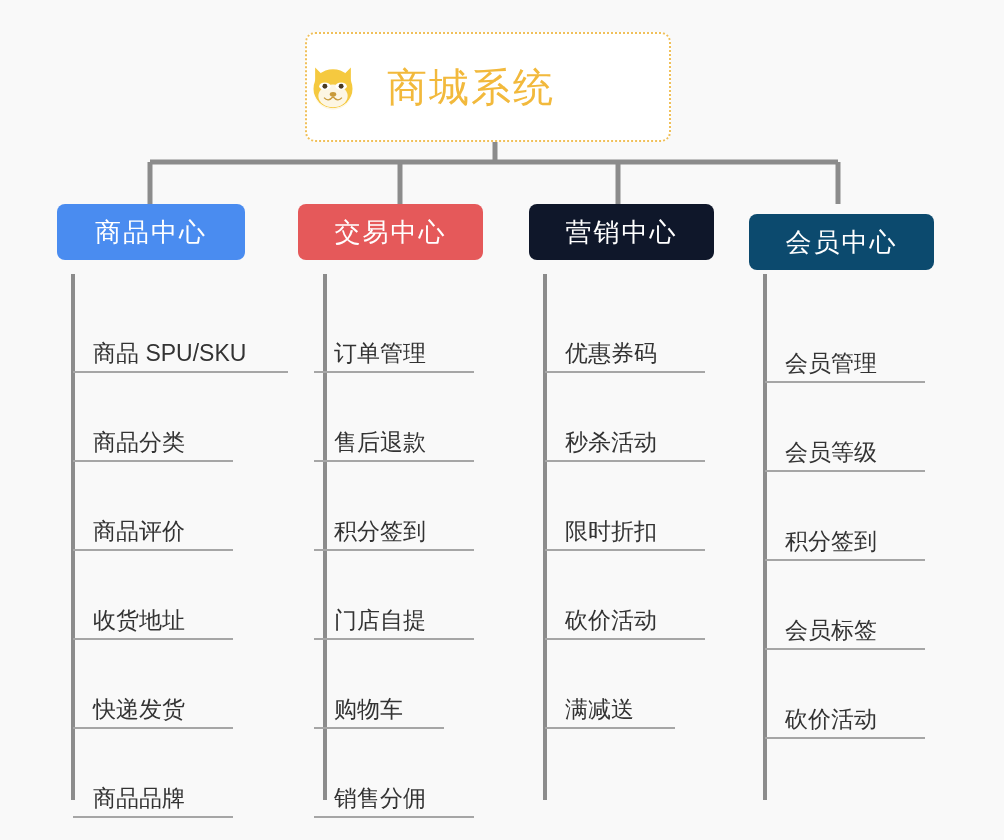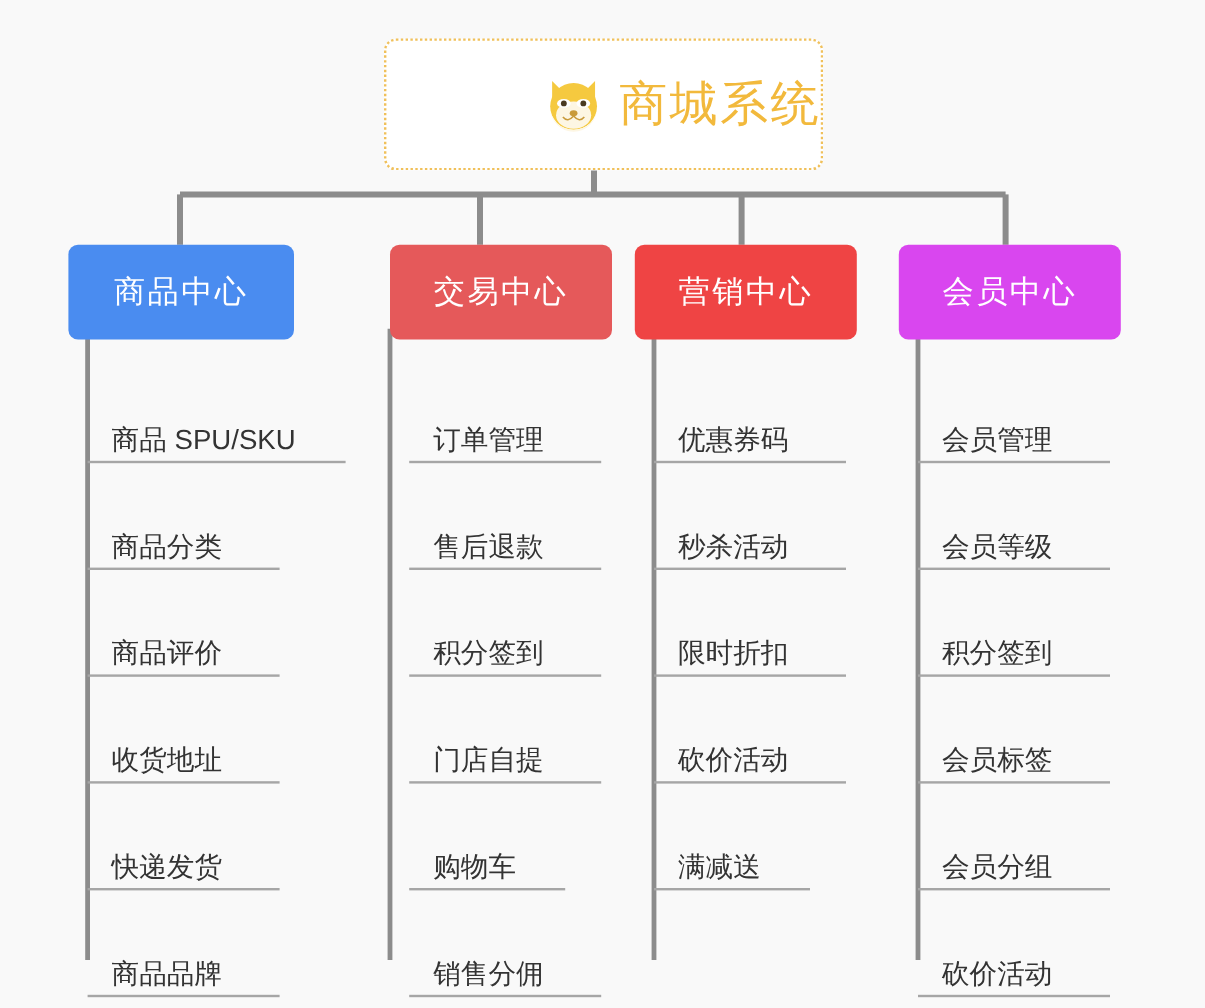--- a/index.html
+++ b/index.html
@@ -26,32 +26,32 @@
     left: 0;
     top: 0;
     width: 1004px;
     height: 840px;
     pointer-events: none;
   }
 
   
   #root-node {
     position: absolute;
-    left: 320px;
+    left: 305px;
     top: 32px;
     width: 366px;
     height: 110px;
     box-sizing: border-box;
     background: #ffffff;
     border: 2px dotted #f0c05a;
     border-radius: 10px;
     display: flex;
     align-items: center;
-    justify-content: flex-end;
-    gap: 12px;
+    justify-content: flex-start;
+    gap: 28px;
   }
   #root-node .shiba {
     width: 52px;
     height: 52px;
     flex: 0 0 auto;
     display: block;
   }
   #root-node .root-title {
     font-size: 40px;
     color: #f2b93c;
@@ -60,35 +60,35 @@
     white-space: nowrap;
   }
 
   
   .column {
     position: absolute;
     top: 204px;
   }
   .cat-box {
     box-sizing: border-box;
-    height: 79px;
+    height: 56px;
     border-radius: 8px;
     display: flex;
     align-items: center;
     justify-content: center;
     color: #ffffff;
     font-size: 26px;
     letter-spacing: 2px;
     white-space: nowrap;
   }
 
   .leaf-list {
     position: relative;
     margin-top: 0;
-    padding-top: 14px;
+    padding-top: 24px;
   }
   .leaf {
     position: relative;
     height: 89px;
     box-sizing: border-box;
     display: flex;
     align-items: flex-end;
   }
   .leaf-underline {
     position: absolute;
@@ -172,21 +172,21 @@
         <div class="leaf">
           <span class="leaf-label">快递发货</span>
           <span class="leaf-underline" style="width: 160px; margin-left: 16px; background: rgb(166, 166, 166);"></span>
         </div>
         <div class="leaf">
           <span class="leaf-label">商品品牌</span>
           <span class="leaf-underline" style="width: 160px; margin-left: 16px; background: rgb(166, 166, 166);"></span>
         </div>
       </div>
     </div>
-    <div class="column" style="left: 325px;">
+    <div class="column" style="left: 298px;">
       <div class="cat-box" style="width: 185px; background: rgb(229, 89, 90);">交易中心</div>
       <div class="leaf-list">
         <div class="leaf">
           <span class="leaf-label">订单管理</span>
           <span class="leaf-underline" style="width: 160px; margin-left: 16px; background: rgb(166, 166, 166);"></span>
         </div>
         <div class="leaf">
           <span class="leaf-label">售后退款</span>
           <span class="leaf-underline" style="width: 160px; margin-left: 16px; background: rgb(166, 166, 166);"></span>
         </div>
@@ -202,21 +202,21 @@
           <span class="leaf-label">购物车</span>
           <span class="leaf-underline" style="width: 130px; margin-left: 16px; background: rgb(166, 166, 166);"></span>
         </div>
         <div class="leaf">
           <span class="leaf-label">销售分佣</span>
           <span class="leaf-underline" style="width: 160px; margin-left: 16px; background: rgb(166, 166, 166);"></span>
         </div>
       </div>
     </div>
     <div class="column" style="left: 529px;">
-      <div class="cat-box" style="width: 185px; background: #ef4444;">营销中心</div>
+      <div class="cat-box" style="width: 185px; background: #0f172a;">营销中心</div>
       <div class="leaf-list">
         <div class="leaf">
           <span class="leaf-label">优惠券码</span>
           <span class="leaf-underline" style="width: 160px; margin-left: 16px; background: rgb(166, 166, 166);"></span>
         </div>
         <div class="leaf">
           <span class="leaf-label">秒杀活动</span>
           <span class="leaf-underline" style="width: 160px; margin-left: 16px; background: rgb(166, 166, 166);"></span>
         </div>
         <div class="leaf">
@@ -227,41 +227,37 @@
           <span class="leaf-label">砍价活动</span>
           <span class="leaf-underline" style="width: 160px; margin-left: 16px; background: rgb(166, 166, 166);"></span>
         </div>
         <div class="leaf">
           <span class="leaf-label">满减送</span>
           <span class="leaf-underline" style="width: 130px; margin-left: 16px; background: rgb(166, 166, 166);"></span>
         </div>
       </div>
     </div>
     <div class="column" style="left: 749px;">
-      <div class="cat-box" style="width: 185px; background: #d946ef;">会员中心</div>
+      <div class="cat-box" style="width: 185px; background: #0c4a6e; margin-top: 10px;">会员中心</div>
       <div class="leaf-list">
         <div class="leaf">
           <span class="leaf-label">会员管理</span>
           <span class="leaf-underline" style="width: 160px; margin-left: 16px; background: rgb(166, 166, 166);"></span>
         </div>
         <div class="leaf">
           <span class="leaf-label">会员等级</span>
           <span class="leaf-underline" style="width: 160px; margin-left: 16px; background: rgb(166, 166, 166);"></span>
         </div>
         <div class="leaf">
           <span class="leaf-label">积分签到</span>
           <span class="leaf-underline" style="width: 160px; margin-left: 16px; background: rgb(166, 166, 166);"></span>
         </div>
         <div class="leaf">
           <span class="leaf-label">会员标签</span>
           <span class="leaf-underline" style="width: 160px; margin-left: 16px; background: rgb(166, 166, 166);"></span>
         </div>
         <div class="leaf">
-          <span class="leaf-label">会员分组</span>
-          <span class="leaf-underline" style="width: 160px; margin-left: 16px; background: rgb(166, 166, 166);"></span>
-        </div>
-        <div class="leaf">
           <span class="leaf-label">砍价活动</span>
           <span class="leaf-underline" style="width: 160px; margin-left: 16px; background: rgb(166, 166, 166);"></span>
         </div>
       </div>
     </div>
   </div>
 
 </body></html>

